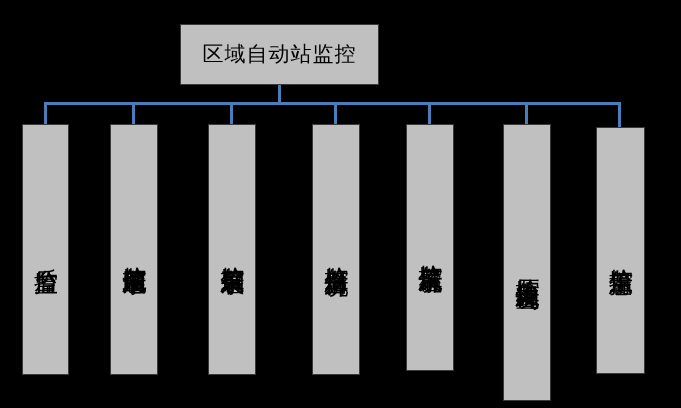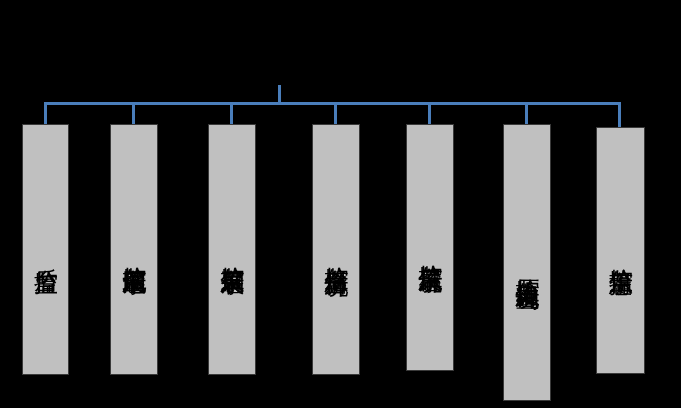--- a/index.html
+++ b/index.html
@@ -46,20 +46,21 @@
     background: #4a7ebb;
   }
   .conn-v { width: 3px; }
   .conn-h { height: 3px; }
 </style>
 </head>
 <body>
 
 <div id="diagram-root">
 
+  <div class="node-box root-box" style="left:180px; top:24px; width:199px; height:61px;">区域自动站监控</div>
 
   <div class="connector conn-v" style="left:278px; top:85px; height:19px;"></div>
 
   <div class="connector conn-h" style="left:44px; top:102px; width:577px;"></div>
 
   <div class="connector conn-v" style="left:44px; top:102px; height:23px;"></div>
   <div class="connector conn-v" style="left:132px; top:102px; height:23px;"></div>
   <div class="connector conn-v" style="left:230px; top:102px; height:23px;"></div>
   <div class="connector conn-v" style="left:334px; top:102px; height:23px;"></div>
   <div class="connector conn-v" style="left:428px; top:102px; height:23px;"></div>

